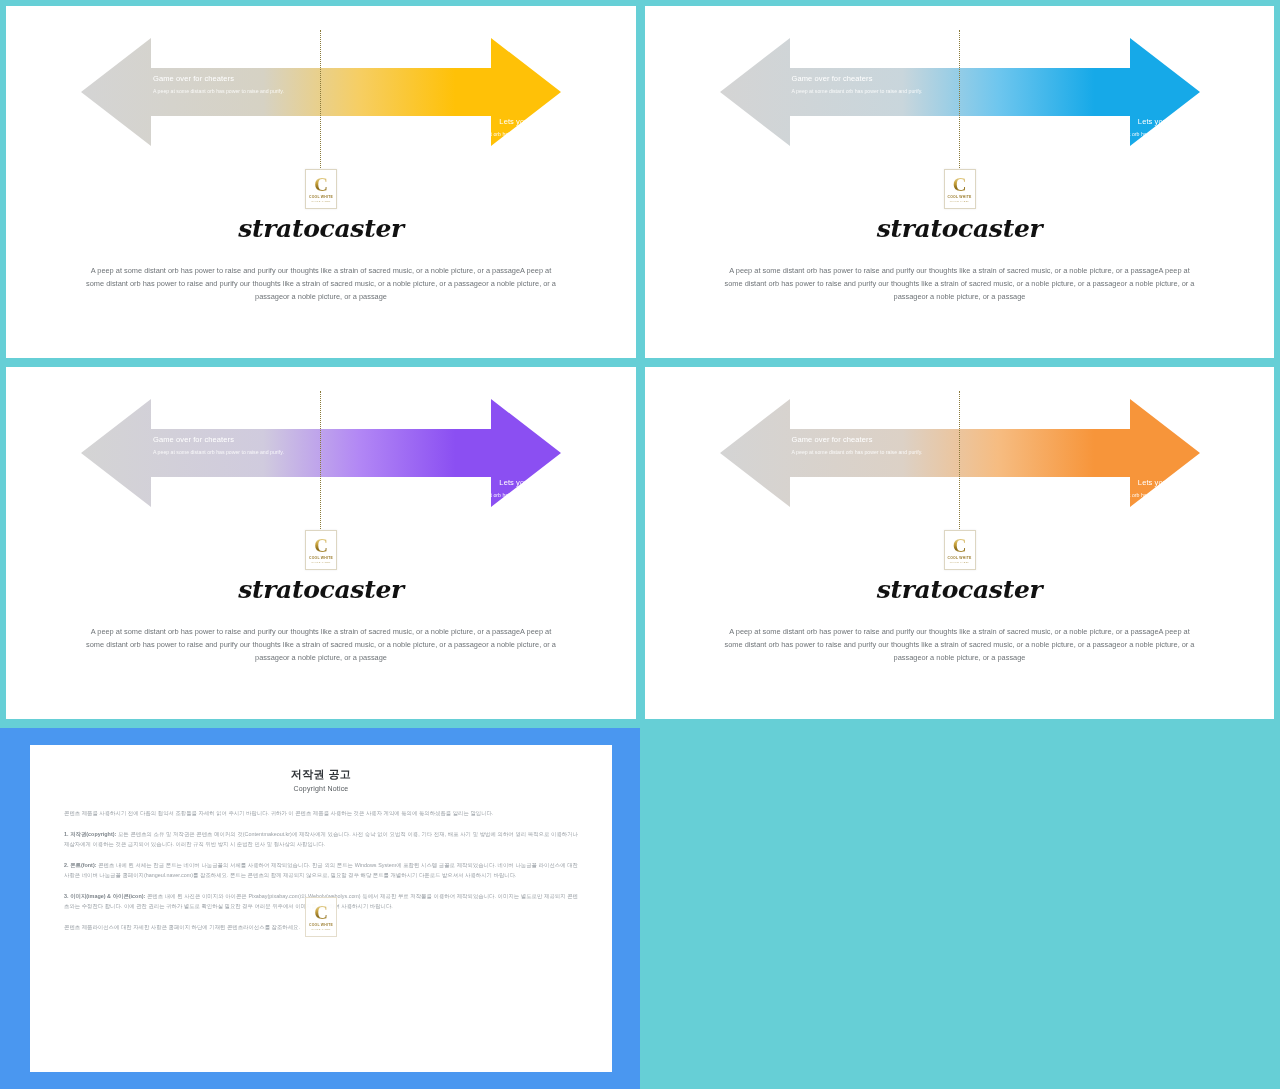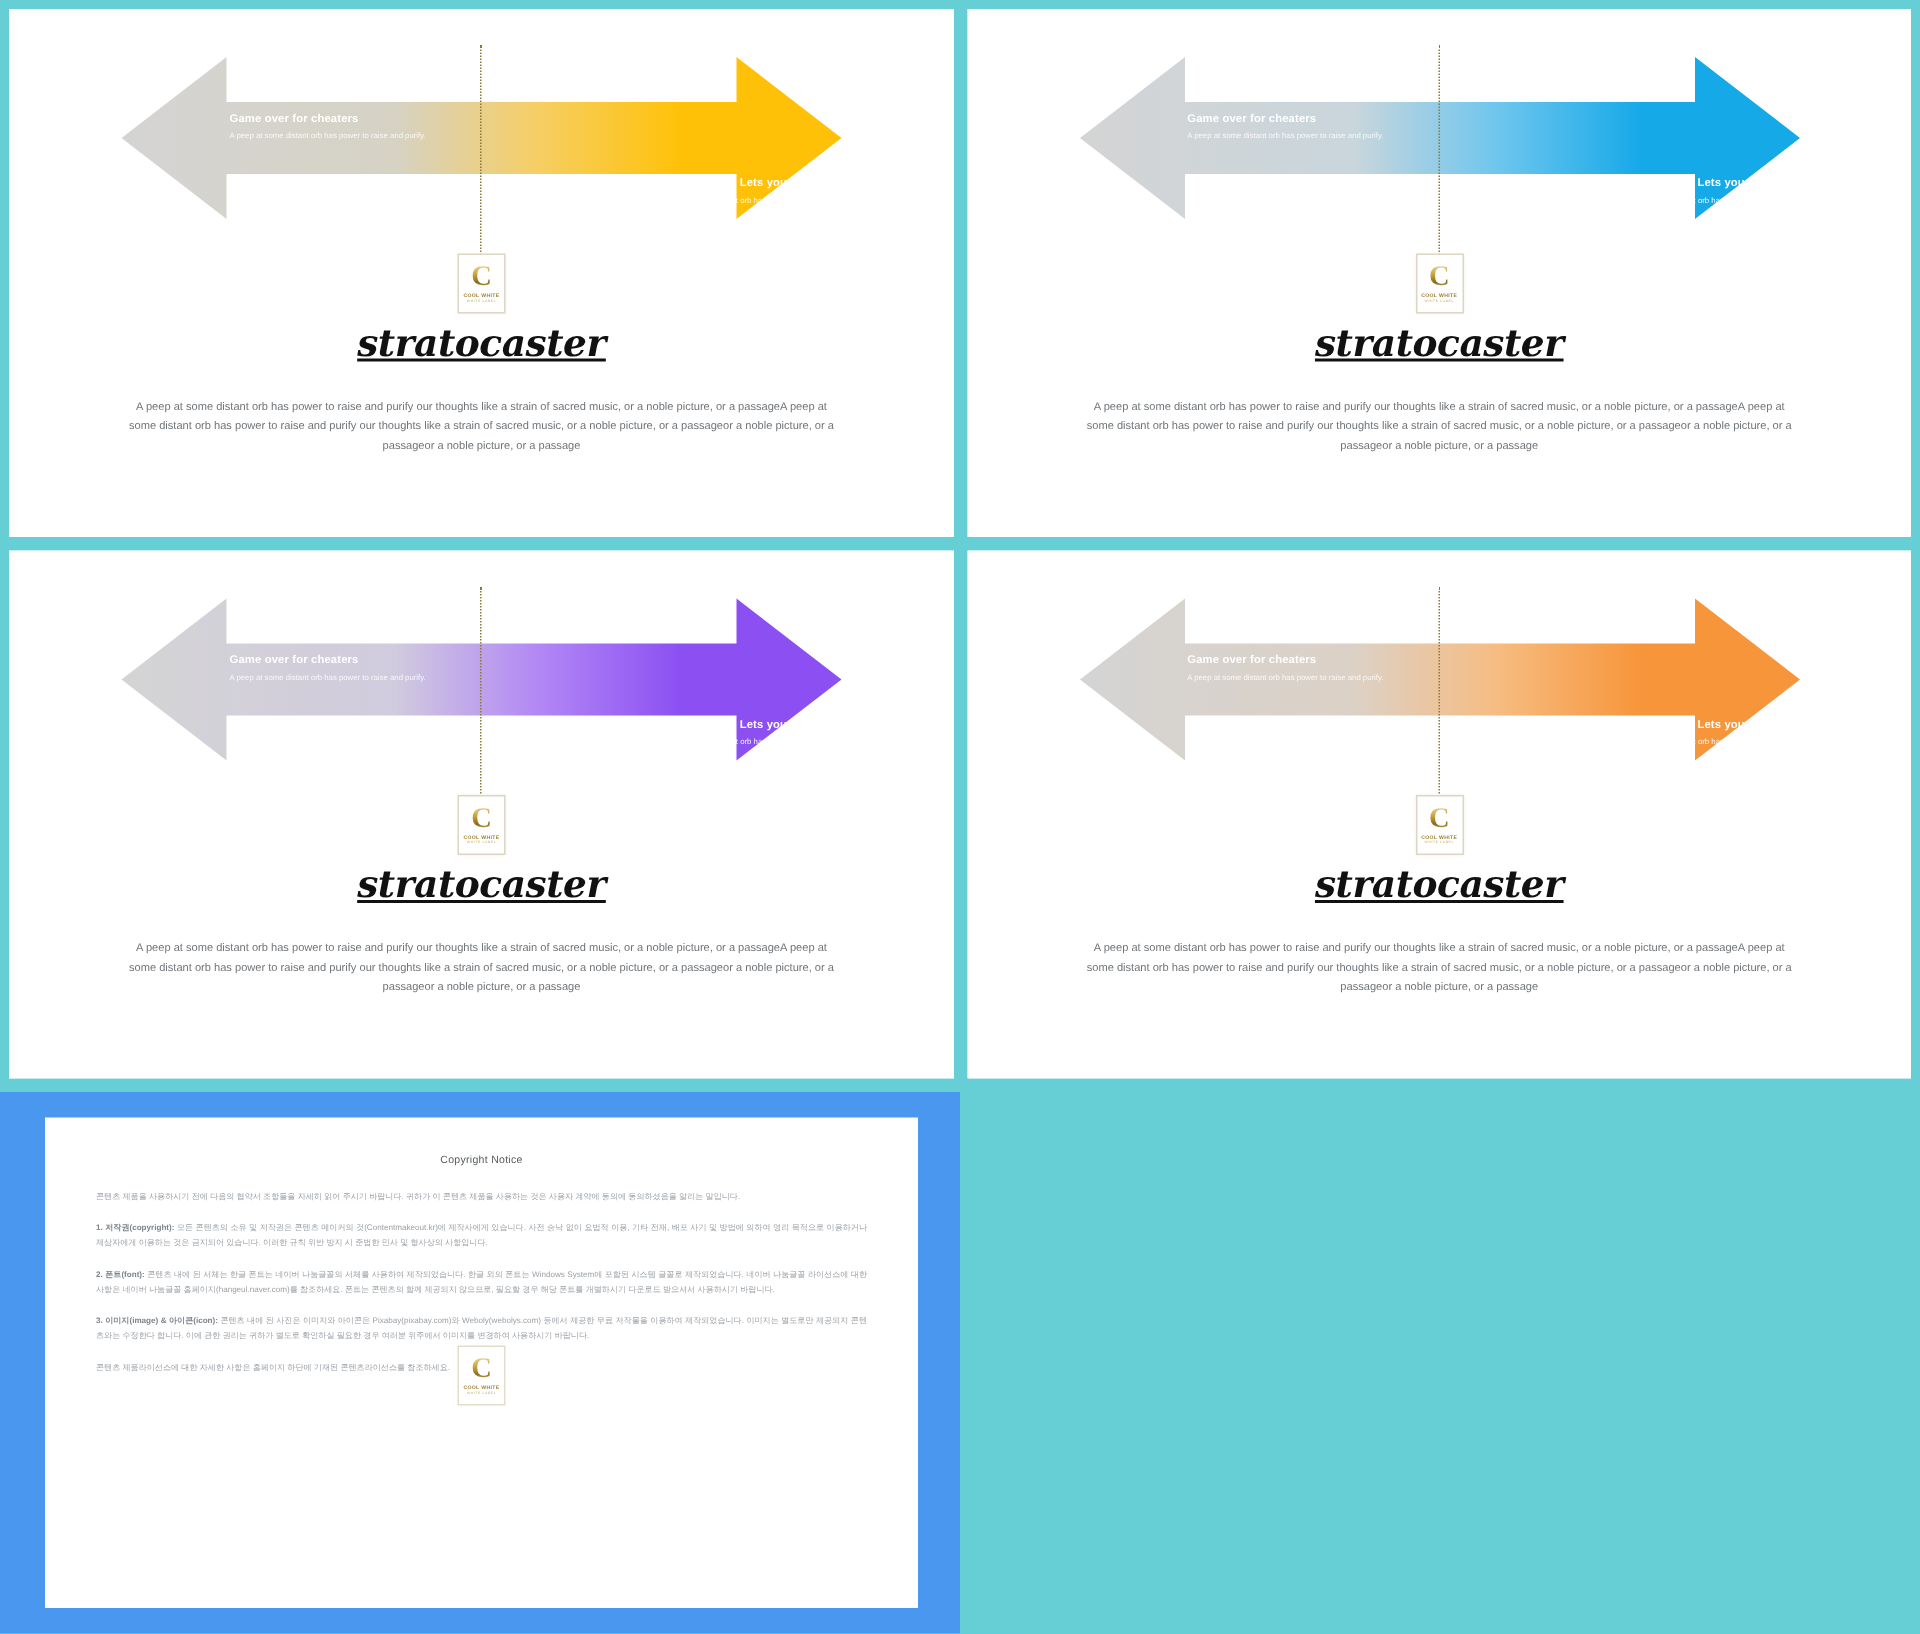--- a/index.html
+++ b/index.html
@@ -47,21 +47,21 @@
     position:absolute; left:0; top:0; width:480px; height:128px;
     pointer-events:none;
   }
   .lbl {
     position:absolute; top:46px; width:170px;
     color:#ffffff;
   }
   .lbl-left  { left:72px;  text-align:left; }
   .lbl-right { left:318px; text-align:right;margin-top:43px; }
   .lbl-title {
-    font-size:7.5px; font-weight:bold; letter-spacing:.1px;
+    font-size:7.5px; font-weight:normal; letter-spacing:.1px;
     line-height:1.2; margin-bottom:4px; white-space:nowrap;
   }
   .lbl-left .lbl-title  { color:#ffffff; }
   .lbl-sub {
     font-size:5.2px; line-height:1.55; color:#ffffff; opacity:.92;
   }
   .lbl-left .lbl-sub { opacity:.85; }
 
   
   .dotline {
@@ -100,21 +100,21 @@
     font-size:2.3px; letter-spacing:.4px;
     color:#bda濃; color:#bda86c; margin-top:1px; white-space:nowrap;
   }
 
   
   .script-title {
     position:absolute; left:0; right:0; top:208px;
     text-align:center;
     font-family:"DejaVu Serif", serif;
     font-style:italic; font-weight:bold;
-    font-size:25px; color:#111; letter-spacing:-0.3px;text-decoration:underline;
+    font-size:25px; color:#111; letter-spacing:-0.3px;
   }
 
   
   .body-copy {
     position:absolute; left:50%; transform:translateX(-50%);
     top:258px; width:480px;
     text-align:center;
     font-size:7.4px; line-height:1.78; color:#6f7478;
   }
 
@@ -314,20 +314,21 @@
       </div>
 
       <div class="script-title">stratocaster</div>
       <div class="body-copy">A peep at some distant orb has power to raise and purify our thoughts like a strain of sacred music, or a noble picture, or a passageA peep at some distant orb has power to raise and purify our thoughts like a strain of sacred music, or a noble picture, or a passageor a noble picture, or a passageor a noble picture, or a passage</div>
     </div>
   </div>
 
   <div class="cell cell-5">
     <div class="doc">
       <div class="doc-inner">
+        <div class="doc-title">저작권 공고</div>
         <div class="doc-subtitle">Copyright Notice</div>
 
         <p class="doc-p">콘텐츠 제품을 사용하시기 전에 다음의 협약서 조항들을 자세히 읽어 주시기 바랍니다. 귀하가 이 콘텐츠 제품을 사용하는 것은 사용자 계약에 동의에 동의하셨음을 알리는 말입니다.</p>
 
         <p class="doc-p">
           <b>1. 저작권(copyright):</b><span> 모든 콘텐츠의 소유 및 저작권은 콘텐츠 메이커의 것(Contentmakeout.kr)에 제작사에게 있습니다. 사전 승낙 없이 요법적 이용, 기타 전재, 배포 사기 및 방법에 의하여 영리 목적으로 이용하거나 제삼자에게 이용하는 것은 금지되어 있습니다. 이러한 규칙 위반 방지 시 준법한 민사 및 형사상의 사항입니다.</span>
         </p>
 
         <p class="doc-p">
           <b>2. 폰트(font):</b><span> 콘텐츠 내에 된 서체는 한글 폰트는 네이버 나눔글꼴의 서체를 사용하여 제작되었습니다. 한글 외의 폰트는 Windows System에 포함된 시스템 글꼴로 제작되었습니다. 네이버 나눔글꼴 라이선스에 대한 사항은 네이버 나눔글꼴 홈페이지(hangeul.naver.com)를 참조하세요. 폰트는 콘텐츠의 함께 제공되지 않으므로, 필요할 경우 해당 폰트를 개별하시기 다운로드 받으셔서 사용하시기 바랍니다.</span>

